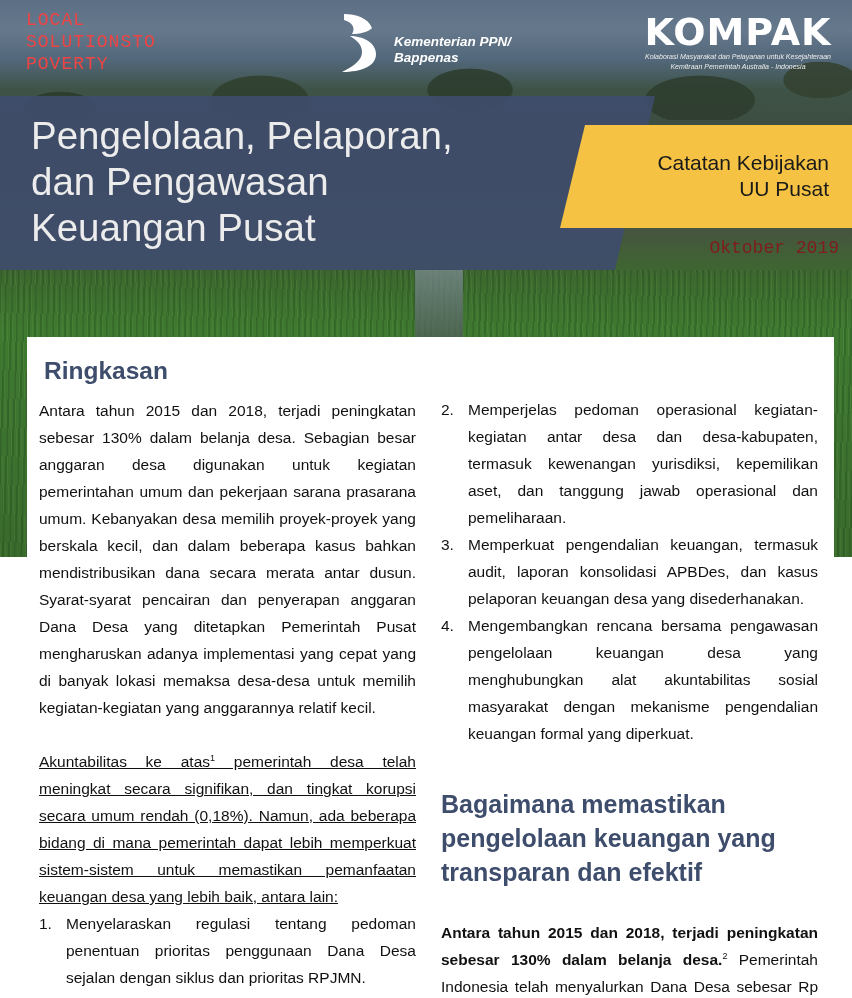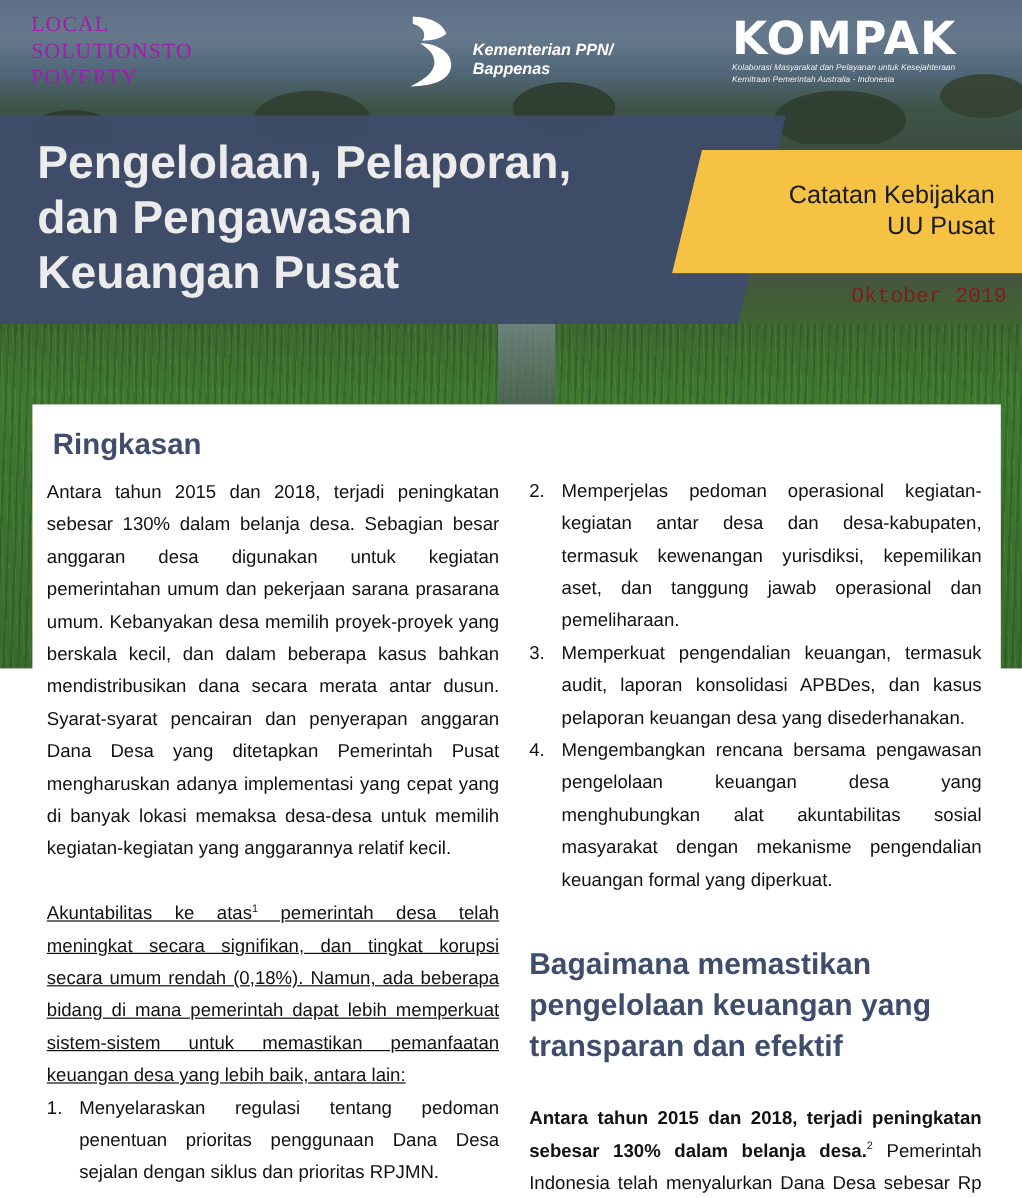--- a/index.html
+++ b/index.html
@@ -32,47 +32,47 @@
   }
   .hero-path {
     position: absolute; left: 415px; top: 270px; width: 48px; height: 70px;
     background: linear-gradient(180deg, #7a8a92, #4f5d58);
     opacity: 0.75;
   }
 
   
   .logo-lstp {
     position: absolute; left: 26px; top: 9px;
-    font-family: Liberation Serif, serif; color: #a21caf;
+    font-family: Liberation Mono, monospace; color: #ef4444;
     font-size: 18px; line-height: 22px; letter-spacing: 1px;
   }
   .logo-lstp div { white-space: nowrap; }
 
   .logo-bappenas { position: absolute; left: 338px; top: 12px; display: flex; align-items: flex-end; }
   .logo-bappenas svg { width: 42px; height: 62px; }
   .bappenas-text {
     color: #fff; font-style: italic; font-weight: bold; font-size: 13.5px; line-height: 16px;
     margin-left: 14px; margin-bottom: 8px;
   }
 
-  .logo-kompak { position: absolute; left: 610px; top: 12px; width: 200px; text-align: left; color: #fff; }
+  .logo-kompak { position: absolute; left: 638px; top: 12px; width: 200px; text-align: center; color: #fff; }
   .kompak-word {
     font-family: "DejaVu Sans", sans-serif; font-weight: bold; font-size: 38px; line-height: 40px; letter-spacing: 1px;
   }
   .kompak-sub { font-style: italic; font-size: 7px; line-height: 10px; color: #eee; margin-top: 0px; }
 
   
   .title-banner {
     position: absolute; left: 0; top: 96px; width: 655px; height: 174px;
     background: rgba(62,76,108,0.93);
     clip-path: polygon(0 0, 655px 0, 615px 174px, 0 174px);
   }
   .title-text {
     position: absolute; left: 31px; top: 113px;
-    color: #ececec; font-weight: bold; font-size: 38.5px; line-height: 46px;
+    color: #ececec; font-weight: normal; font-size: 38.5px; line-height: 46px;
   }
   .title-text div { white-space: nowrap; }
 
   
   .yellow-box {
     position: absolute; left: 560px; top: 125px; width: 292px; height: 103px;
     background: #f5c244;
     clip-path: polygon(25px 0, 292px 0, 292px 103px, 0 103px);
   }
   .yellow-text {

